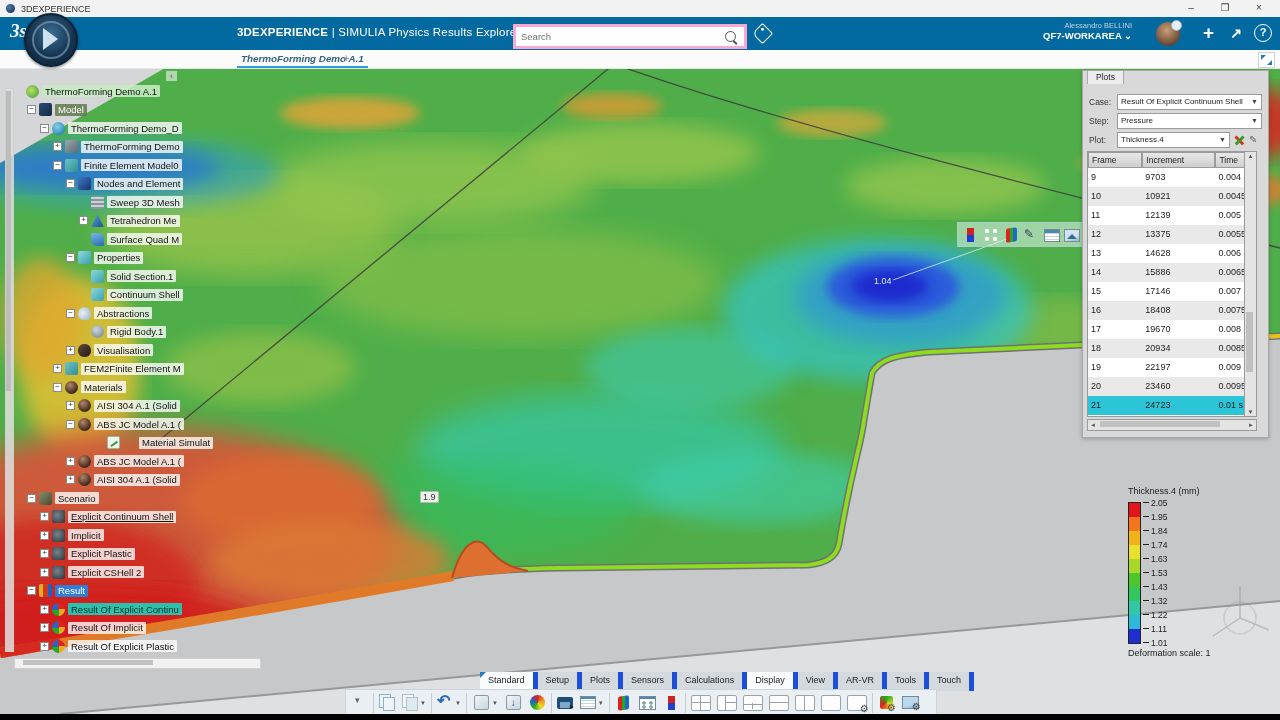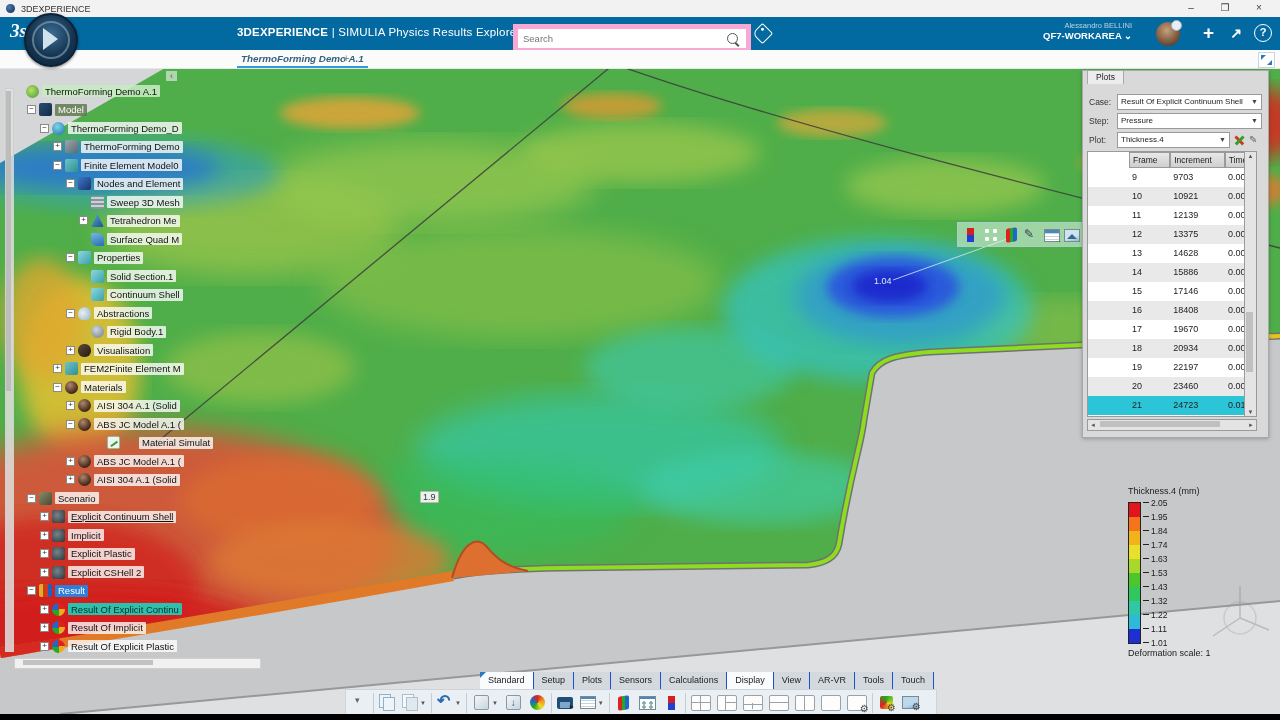--- a/index.html
+++ b/index.html
@@ -17,21 +17,21 @@
   
   .appheader{left:0;top:17px;width:1280px;height:33px;background:#0369a1;color:#fff;}
   .brandtext{position:absolute;left:237px;top:9px;font-size:11.5px;letter-spacing:.2px;white-space:nowrap;}
   .brandtext b{font-weight:bold;}
   .logo3s{position:absolute;left:10px;top:3px;font-size:19px;font-style:italic;font-weight:bold;color:#fff;font-family:"Liberation Serif",serif;}
   .compass{position:absolute;left:24px;top:13px;width:50px;height:50px;border-radius:50%;z-index:30;
            background:radial-gradient(circle at 50% 38%,#3c6e96 0%,#16344f 55%,#0b2238 100%);
            border:2px solid #0a2136;box-shadow:0 1px 3px rgba(0,0,0,.5);}
   .compass .play{position:absolute;left:17px;top:13px;width:0;height:0;border-left:15px solid #cfe2ee;border-top:11px solid transparent;border-bottom:11px solid transparent;}
   .compass .ring{position:absolute;left:6px;top:6px;width:34px;height:34px;border:2px solid rgba(160,190,210,.5);border-radius:50%;}
-  .searchwrap{position:absolute;left:513px;top:7px;width:228px;height:19px;background:#fff;border:5px solid #f9a8d4;display:flex;align-items:center;}
+  .searchwrap{position:absolute;left:513px;top:7px;width:228px;height:19px;background:#fff;border:3px solid #f9a8d4;display:flex;align-items:center;}
   .searchwrap input{border:none;outline:none;flex:1;font-size:9.5px;padding:0 5px;color:#333;font-family:"Liberation Sans",sans-serif;background:transparent;}
   .mag{width:9px;height:9px;border:1.5px solid #555;border-radius:50%;position:relative;margin-right:8px;}
   .mag::after{content:"";position:absolute;left:8px;top:8px;width:5px;height:1.5px;background:#555;transform:rotate(45deg);transform-origin:0 0;}
   .tagico{position:absolute;left:755px;top:9px;width:13px;height:13px;border:1.5px solid #fff;border-radius:2px 2px 2px 6px;transform:rotate(45deg);}
   .tagico::after{content:"";position:absolute;left:2px;top:2px;width:3px;height:3px;border-radius:50%;background:#fff;}
   .userblock{position:absolute;right:148px;top:4px;text-align:right;line-height:1.25;}
   .username{font-size:7.5px;color:#bcd3e2;}
   .workspace{font-size:9.5px;font-weight:bold;color:#fff;}
   .avatar{position:absolute;right:100px;top:5px;width:24px;height:24px;border-radius:50%;
           background:radial-gradient(circle at 45% 35%,#c9a07a,#6b4a33 70%,#3c2a1d);}
@@ -118,21 +118,21 @@
   .ppXico::after{background:#3a9a2a;transform:rotate(-45deg);}
   .ppPencil{width:13px;height:13px;margin-left:3px;font-size:10px;color:#666;flex:none;line-height:13px;}
   .ppTableWrap{position:absolute;left:4px;top:80px;width:168px;height:264px;background:#fff;border:1px solid #9a9a9a;}
   .ppHead{display:flex;height:16px;}
   .ppHead div{box-sizing:border-box;border:1px solid #9a9a9a;background:linear-gradient(#e8e8e8,#cfcfcf);
               font-size:8.5px;color:#222;padding:2px 3px;}
   .ppRowT{display:flex;height:19px;font-size:9px;color:#222;}
   .ppRowT div{box-sizing:border-box;padding:4px 3px 0 3px;overflow:hidden;white-space:nowrap;}
   .ppRowT.alt{background:#e9e9e9;}
   .ppRowT.sel{background:#2cc5d8;}
-  .c1{width:55px;margin-left:41px;}.c2{width:74px;}.c3{width:41px;}
+  .c1{width:55px;}.c2{width:74px;}.c3{width:41px;}
   .ppVScroll{position:absolute;right:-1px;top:-1px;width:11px;height:264px;background:#e4e4e4;border:1px solid #9a9a9a;
              font-size:6px;text-align:center;color:#555;}
   .ppVScroll .up{position:absolute;top:1px;left:0;right:0;}
   .ppVScroll .dn{position:absolute;bottom:1px;left:0;right:0;}
   .ppVScroll .thumb{position:absolute;left:1px;top:160px;width:7px;height:60px;background:#c0c0c0;}
   .ppHScroll{position:absolute;left:4px;top:348px;width:168px;height:10px;background:#e4e4e4;border:1px solid #9a9a9a;font-size:6px;color:#555;}
   .ppHScroll .lt{position:absolute;left:2px;top:2px;}
   .ppHScroll .rt{position:absolute;right:2px;top:2px;}
   .ppHScroll .thumb{position:absolute;left:12px;top:1px;width:120px;height:6px;background:#c0c0c0;}
 
@@ -145,21 +145,21 @@
   .legTicks{margin-left:2px;position:relative;width:40px;}
   .legTicks div{position:absolute;font-size:8.5px;color:#1a1a1a;left:8px;}
   .legTicks i{position:absolute;left:0;width:6px;height:1px;background:#222;}
   .legFoot{font-size:9px;color:#1a1a1a;margin-top:4px;}
 
   
   .triad{left:1205px;top:580px;opacity:.45;}
 
   
   .btabs{left:480px;top:672px;height:17px;display:flex;}
-  .btab{font-size:9px;color:#222;background:#d3d9dd;border-right:1px solid #1d4ed8;padding:3px 8px 16px;position:relative;white-space:nowrap;}
+  .btab{font-size:9px;color:#222;background:#d3d9dd;border-right:5px solid #1d4ed8;padding:3px 8px 16px;position:relative;white-space:nowrap;}
   .btab.on{background:#fafbfc;}
   .btab .mark{position:absolute;left:0;top:0;width:0;height:0;border-top:6px solid #2a7ac0;border-right:6px solid transparent;}
 
   
   .btoolbar{left:345px;top:689px;width:592px;height:26px;background:#e9eff3;border:1px solid #ccd4d9;border-bottom:none;
             display:flex;align-items:center;padding:0 2px;box-sizing:border-box;}
   .tbtn{height:24px;display:flex;align-items:center;padding:0 3px;position:relative;}
   .tsep{width:1px;height:20px;background:#c5ccd2;margin:0 2px;}
   .tcaret{font-size:6px;color:#555;margin-left:1px;}
   .tbi{width:17px;height:17px;position:relative;}

